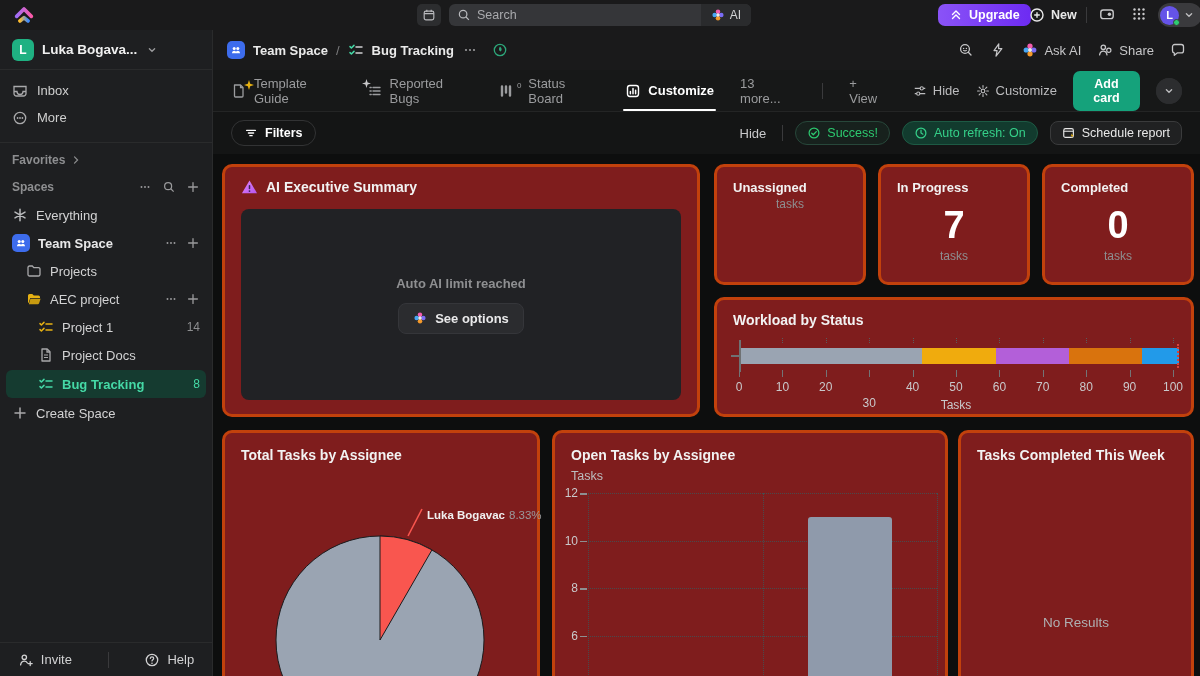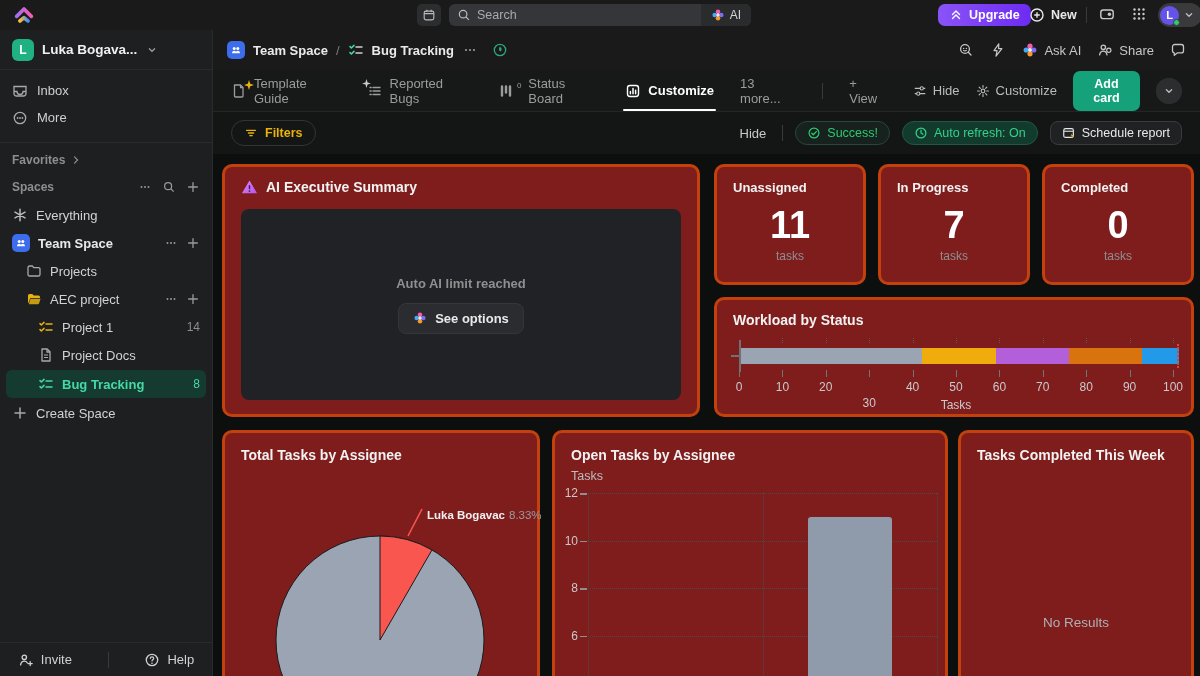--- a/index.html
+++ b/index.html
@@ -89,21 +89,21 @@
   #tabs-right { margin-left:auto; display:flex; align-items:center; gap:16px; }
   #tabs-right .t { display:flex; align-items:center; gap:6px; color:#bcbcbe; font-size:13px; }
   #addcard-btn { background:#15a27b; color:#fff; font-weight:700; font-size:12.5px; border:none;
     border-radius:7px; padding:6px 12px; display:flex; align-items:center; }
   #tabs-chevbtn { width:26px; height:26px; border-radius:50%; background:#2c2d2f; color:#bcbcbe;
     display:flex; align-items:center; justify-content:center; }
 
   #toolrow { position:absolute; left:213px; top:112px; right:0; height:42px; background:#141515;
     display:flex; align-items:center; padding:0 18px; }
   #filters-pill { display:flex; align-items:center; gap:7px; border:1px solid #323334; border-radius:15px;
-    padding:5px 12px; color:#eab308; font-size:12.5px; font-weight:600; }
+    padding:5px 12px; color:#ffffff; font-size:12.5px; font-weight:600; }
   #tool-right { margin-left:auto; display:flex; align-items:center; gap:12px; }
   #tool-hide { color:#c9c9cb; font-size:13px; margin-right:4px; }
   .pill { display:flex; align-items:center; gap:6px; border-radius:13px; padding:4px 11px;
     font-size:12.5px; font-weight:400; }
   #pill-success { border:1px solid #27473a; background:#17211d; color:#2cc96f; }
   #pill-auto { background:#123b2e; border:1px solid #1d５a44; border:1px solid #1d5a44; color:#35d089; }
   #pill-sched { background:#202122; border:1px solid #3a3b3c; color:#e8e8e8; border-radius:8px; }
 
   
   #content { position:absolute; left:213px; top:154px; right:0; bottom:0; background:#0d0e0e; }
@@ -631,21 +631,20 @@
             <circle cx="4.2" cy="8" r="2.6" fill="#47a7f5"></circle>
             <circle cx="8" cy="8" r="2" fill="#e9e9ec"></circle>
           </svg>
         <span>See options</span>
       </button>
     </div>
   </div>
 
   <div class="card statcard" style="left:501px">
     <div class="lbl">Unassigned</div>
-    <div class="num">11</div>
     <div class="unit">tasks</div>
   </div>
   <div class="card statcard" style="left:665px">
     <div class="lbl">In Progress</div>
     <div class="num">7</div>
     <div class="unit">tasks</div>
   </div>
   <div class="card statcard" style="left:829px">
     <div class="lbl">Completed</div>
     <div class="num">0</div>

